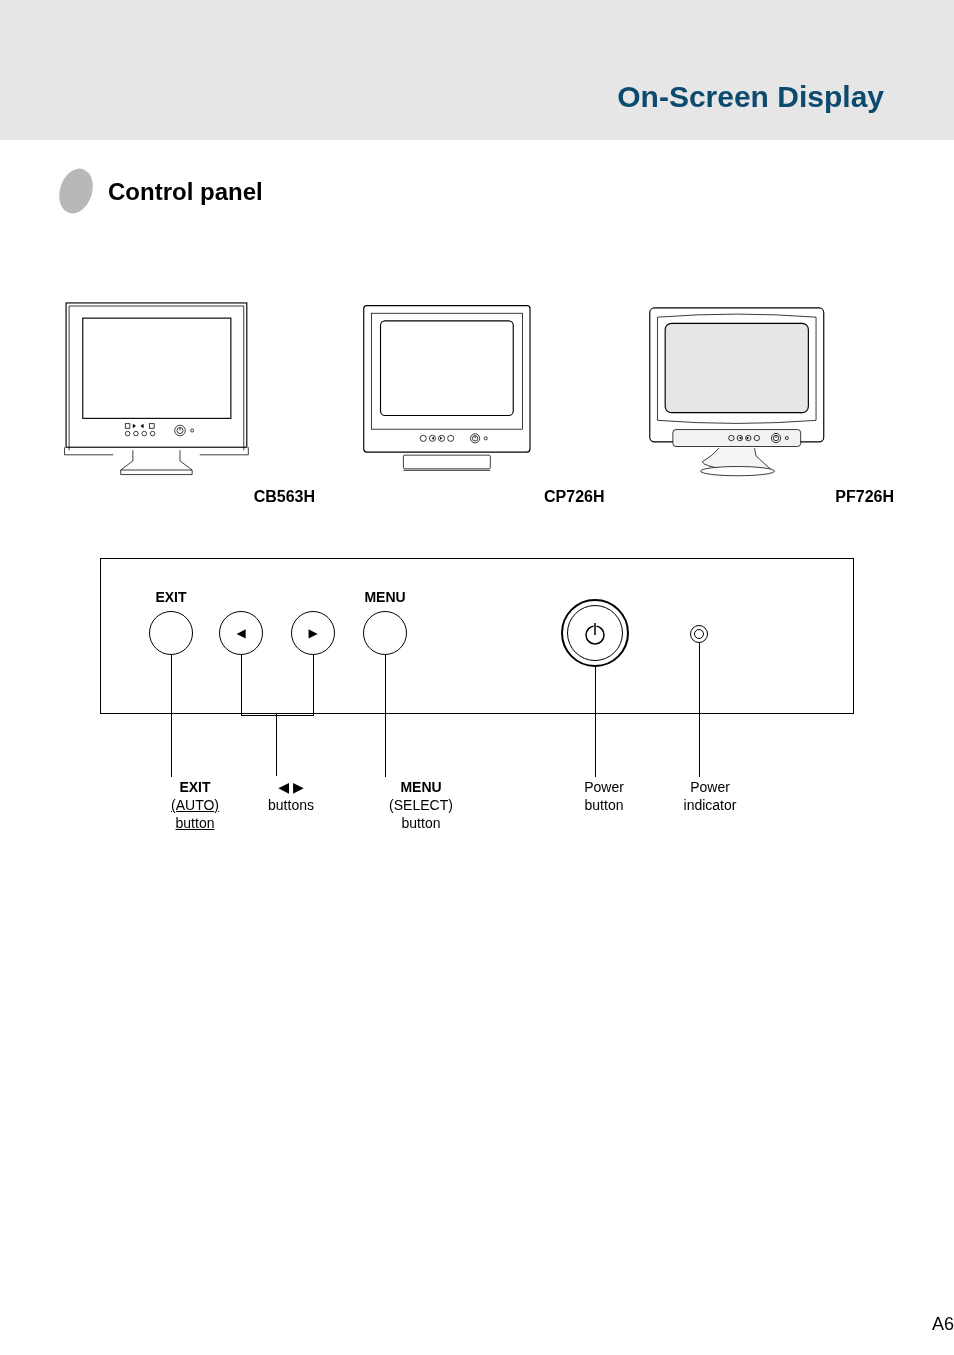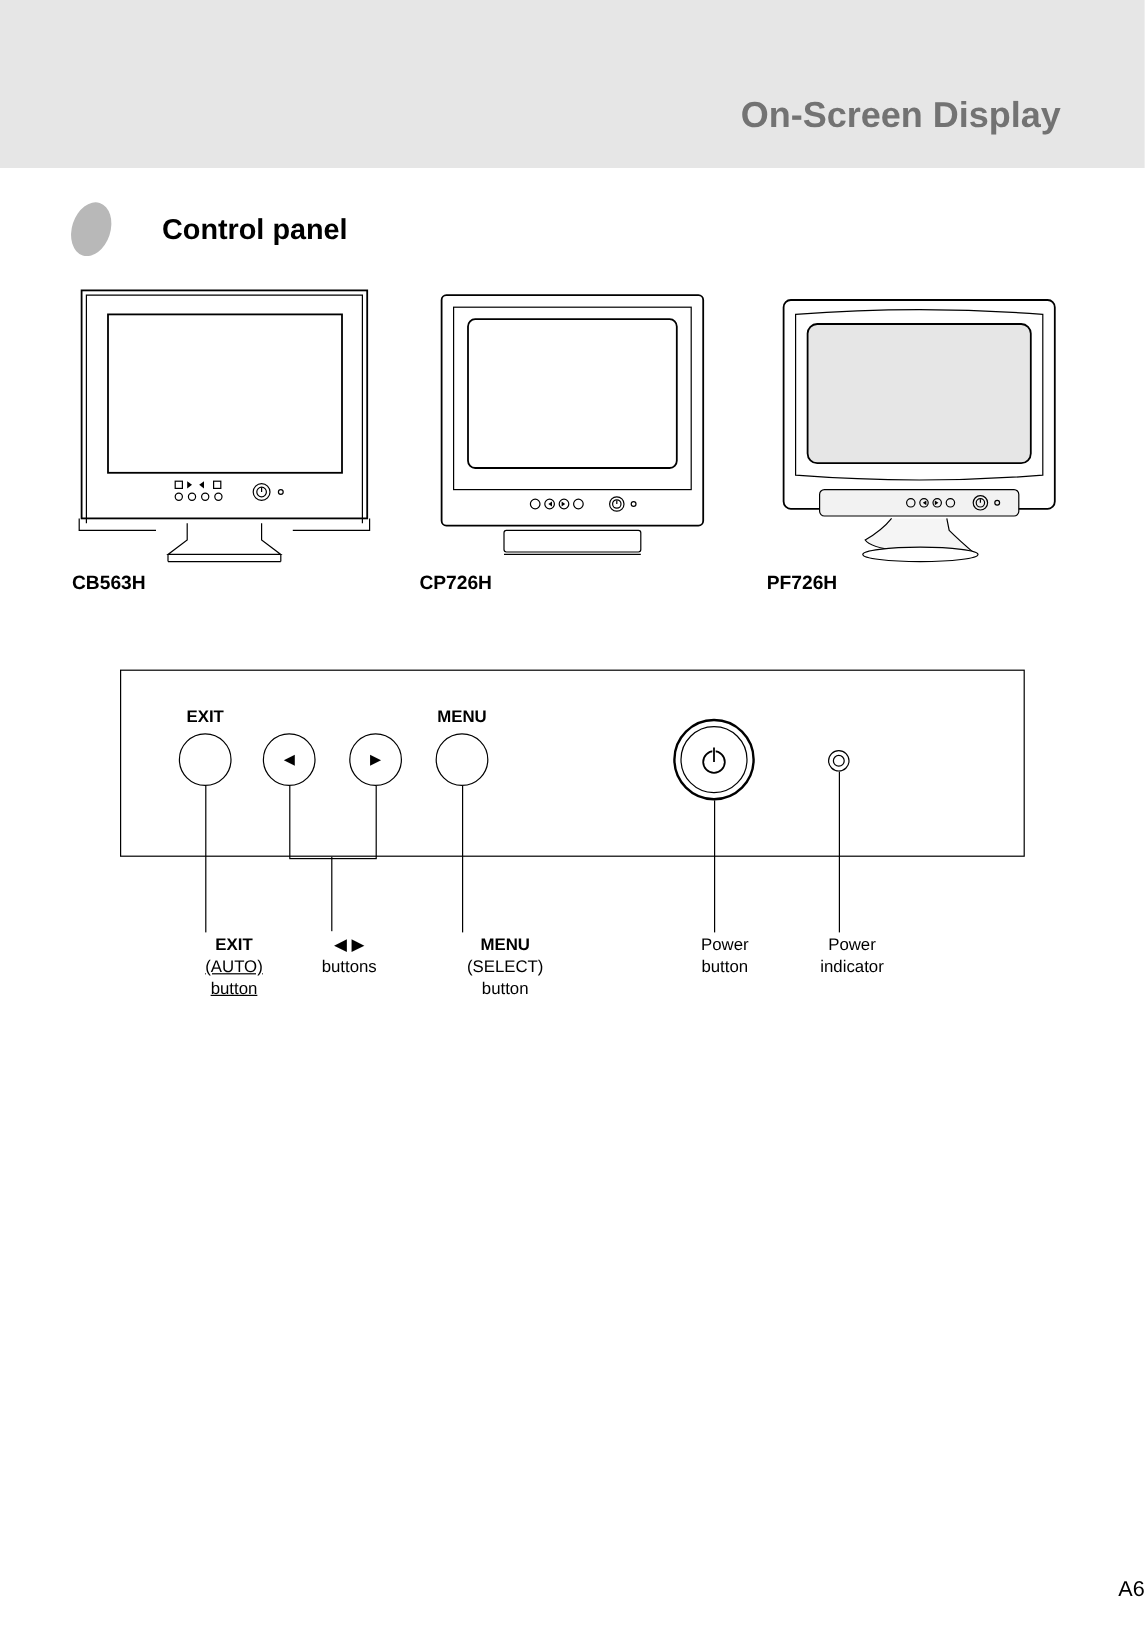--- a/index.html
+++ b/index.html
@@ -12,53 +12,52 @@
     top: 0; left: 0; right: 0;
     height: 140px;
     background: #e6e6e6;
   }
   .header-title {
     position: absolute;
     top: 80px;
     right: 70px;
     font-size: 30px;
     font-weight: bold;
-    color: #737373;
+    color: #0c4a6e;
   }
   
   .bullet-ellipse {
     position: absolute;
     left: 60px;
     top: 168px;
     width: 32px;
     height: 46px;
     background: #b8b8b8;
     border-radius: 50%;
     transform: rotate(18deg);
   }
   .section-title {
     position: absolute;
     left: 108px;
     top: 178px;
     font-size: 24px;
     font-weight: bold;
-    margin-left: 27px;
   }
   
   
   .mon-row {
     position: absolute;
     left: 60px;
     top: 236px;
     width: 834px;
     height: 270px;
     display: flex;
     justify-content: space-between;
   }
-  .mon-wrap { width: 255px; display:flex; flex-direction:column; align-items:flex-start; }
+  .mon-wrap { width: 255px; display:flex; flex-direction:row; align-items:flex-end; }
   .mon-wrap svg { display:block; }
   .mon-label { margin-top: 6px; font-size: 16px; font-weight: bold; text-align:center; }
   
   
   .panel-area {
     position: absolute;
     left: 100px;
     top: 558px;
     width: 754px;
   }

